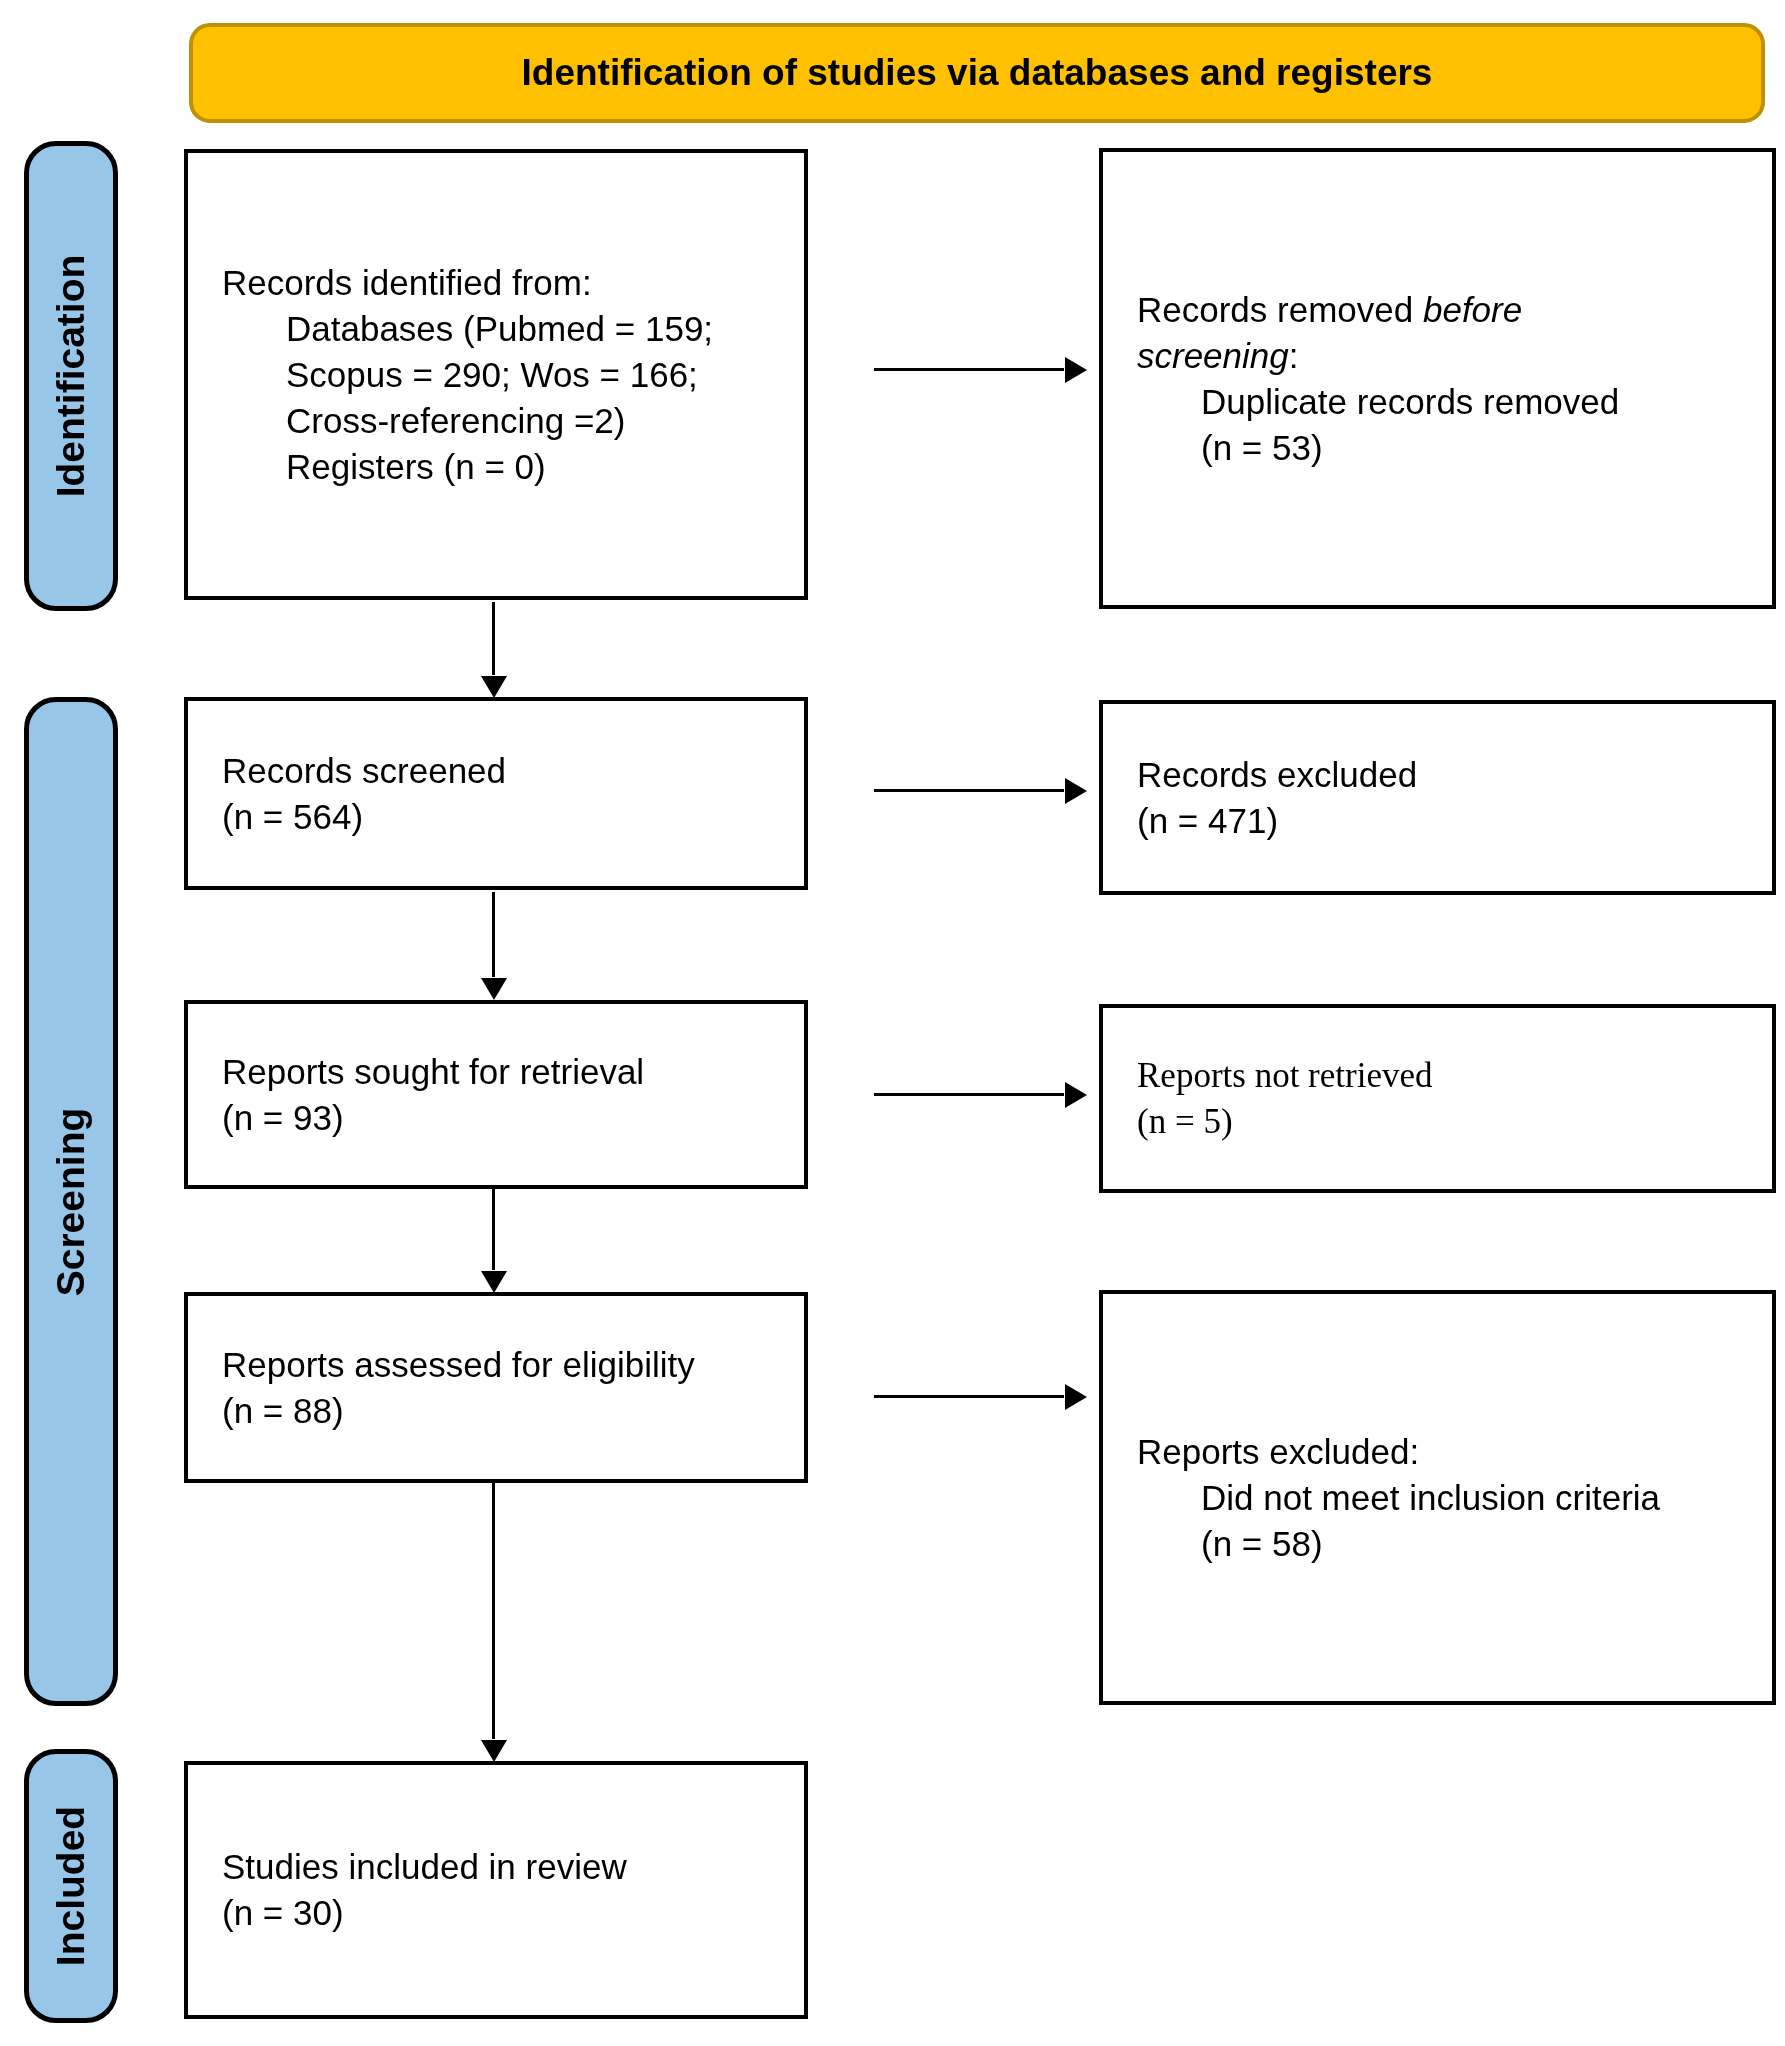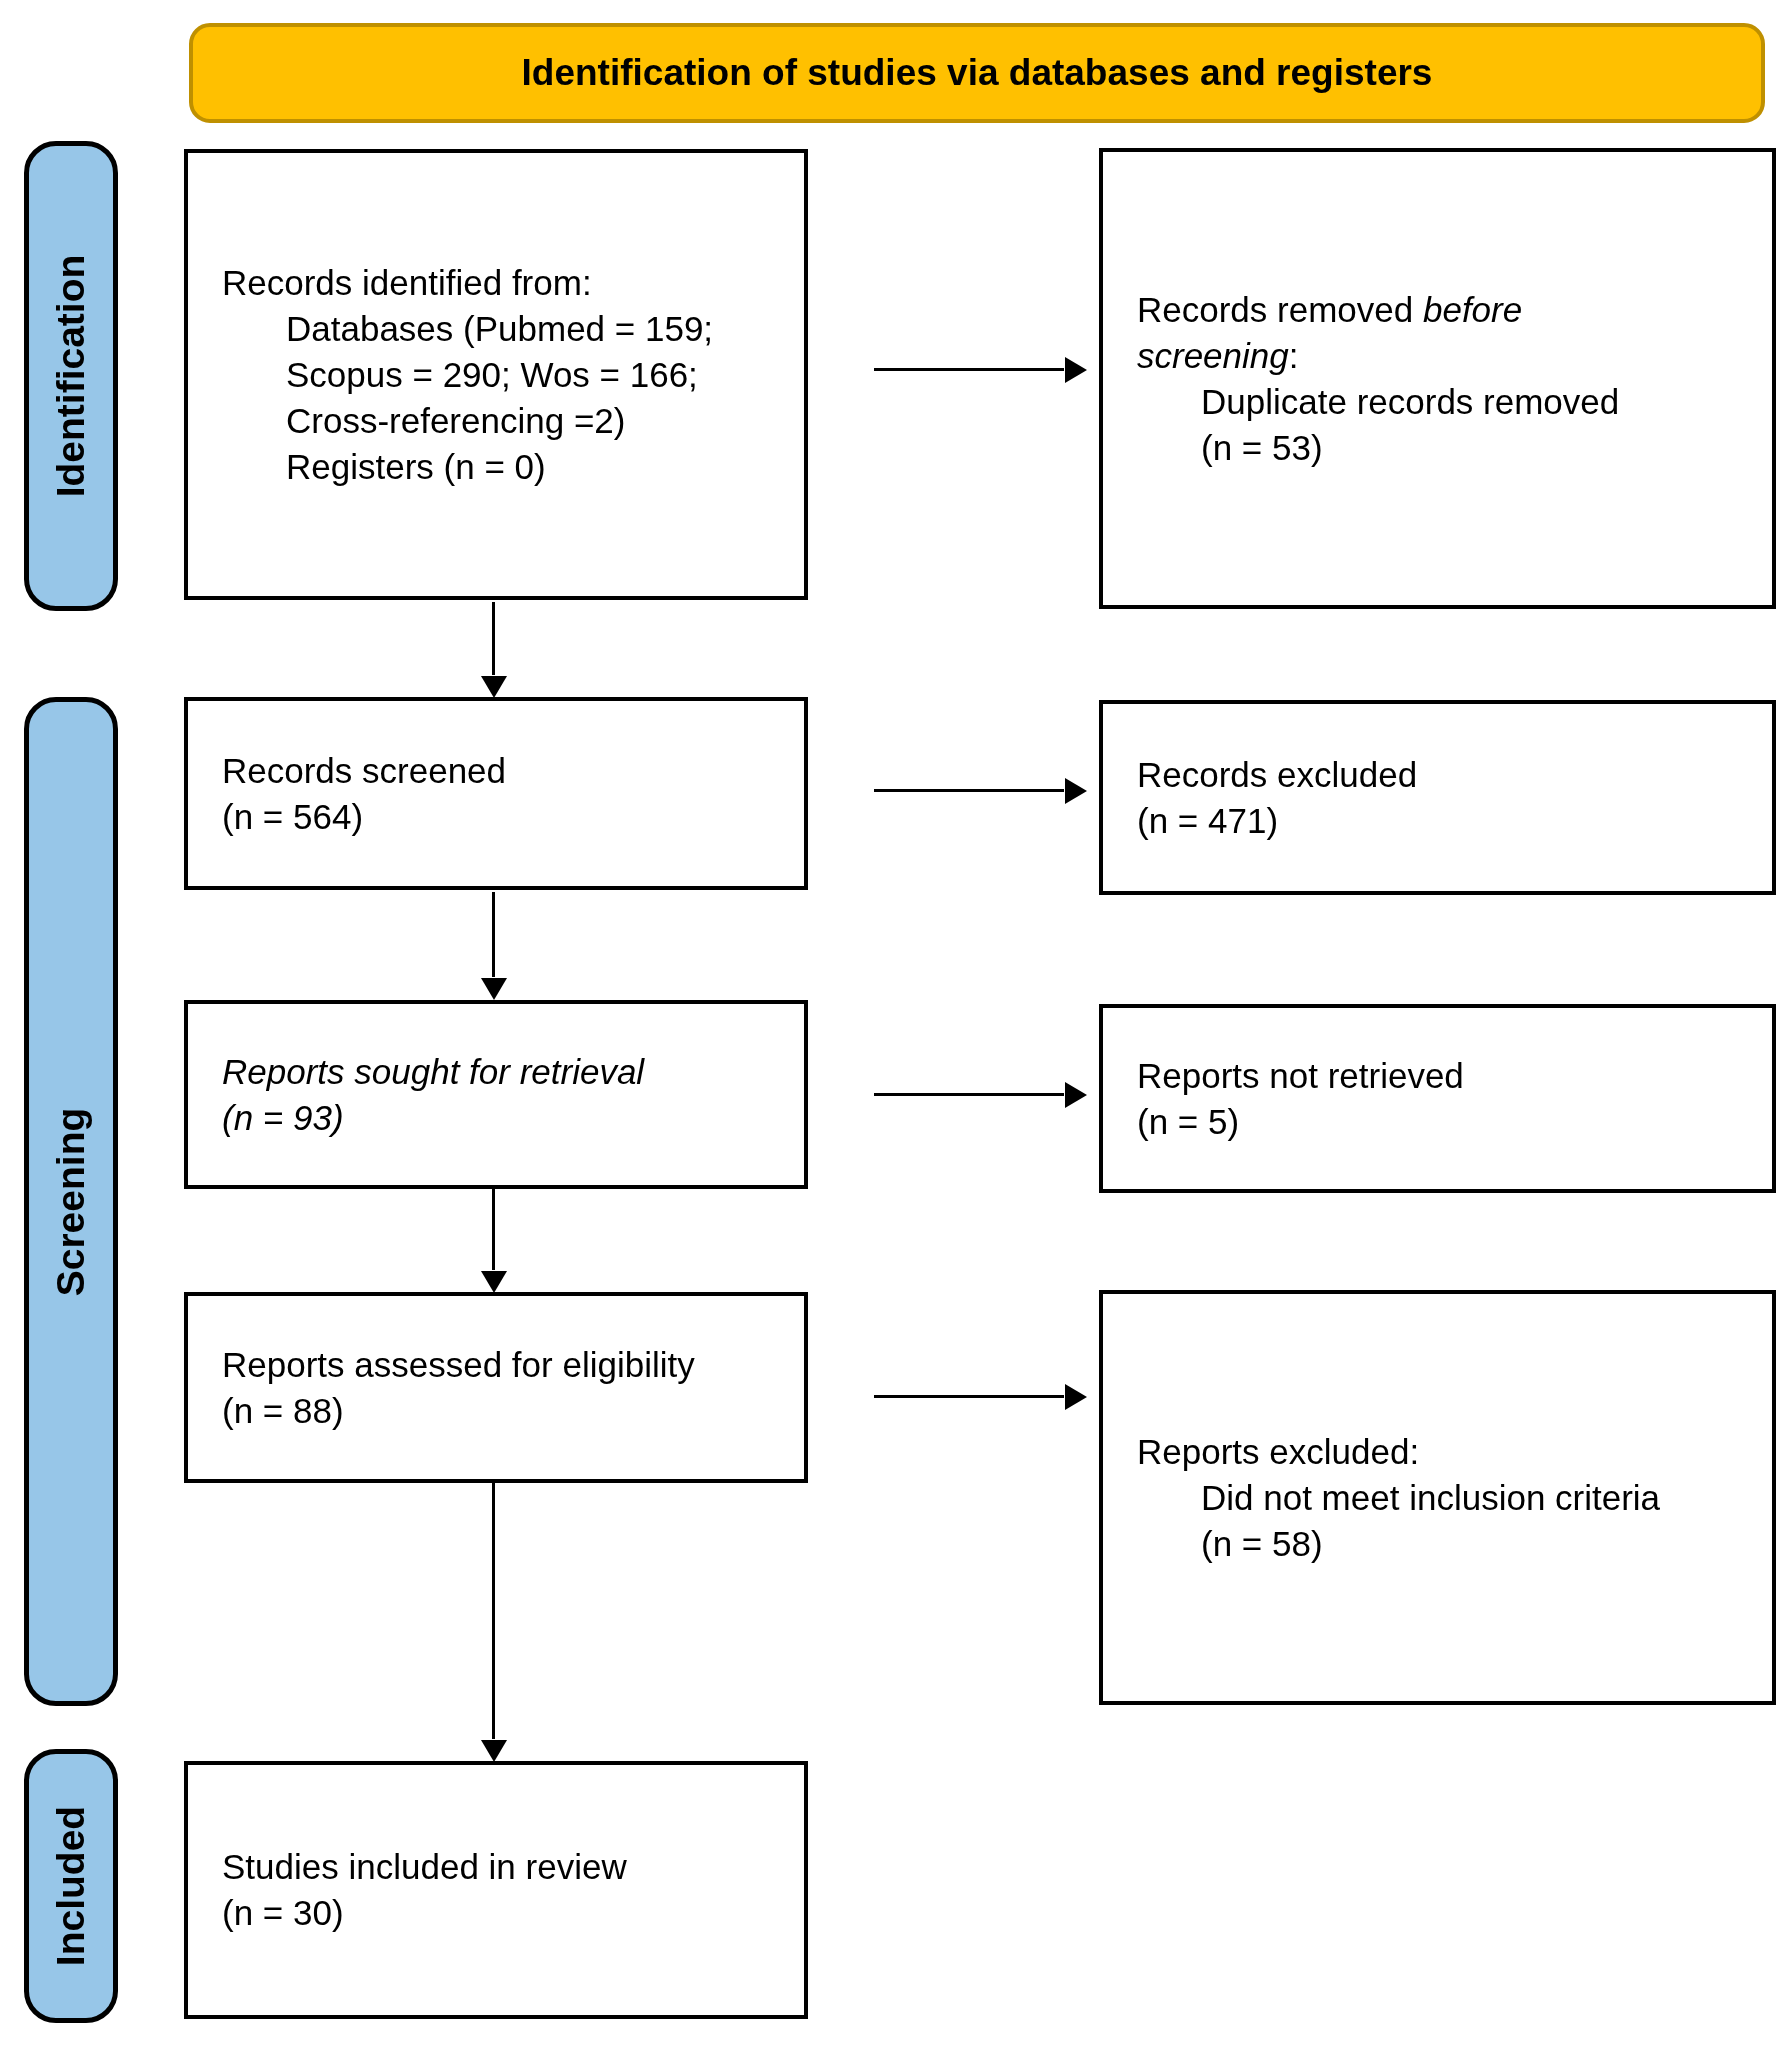--- a/index.html
+++ b/index.html
@@ -57,26 +57,26 @@
     font-size: 35px; line-height: 46px;
   }
   .box .line { white-space: nowrap; }
   .box .line.ind { padding-left: 64px; }
   .box em { font-style: italic; }
 
   .col-left  { left: 184px;  width: 624px; }
   .col-right { left: 1087px; width: 677px; margin-left: 12px; }
   .b-identified { top: 149px;  height: 451px; }
   .b-screened   { top: 697px;  height: 193px; }
-  .b-sought     { top: 1000px; height: 189px; font-style: italic; }
+  .b-sought     { top: 1000px; height: 189px; }
   .b-assessed   { top: 1292px; height: 191px; }
   .b-included   { top: 1761px; height: 258px; }
   .r-removed    { top: 148px;  height: 461px; }
   .r-excluded   { top: 700px;  height: 195px; }
-  .r-notretr    { top: 1004px; height: 189px; }
+  .r-notretr    { top: 1004px; height: 189px; font-family: Liberation Serif, serif; }
   .r-repexcl    { top: 1290px; height: 415px; }
 
   .varrow {
     position: absolute;
     left: 492px; width: 3.2px;
     background: var(--line-color, #000);
   }
   .varrow::after {
     content: "";
     position: absolute;

